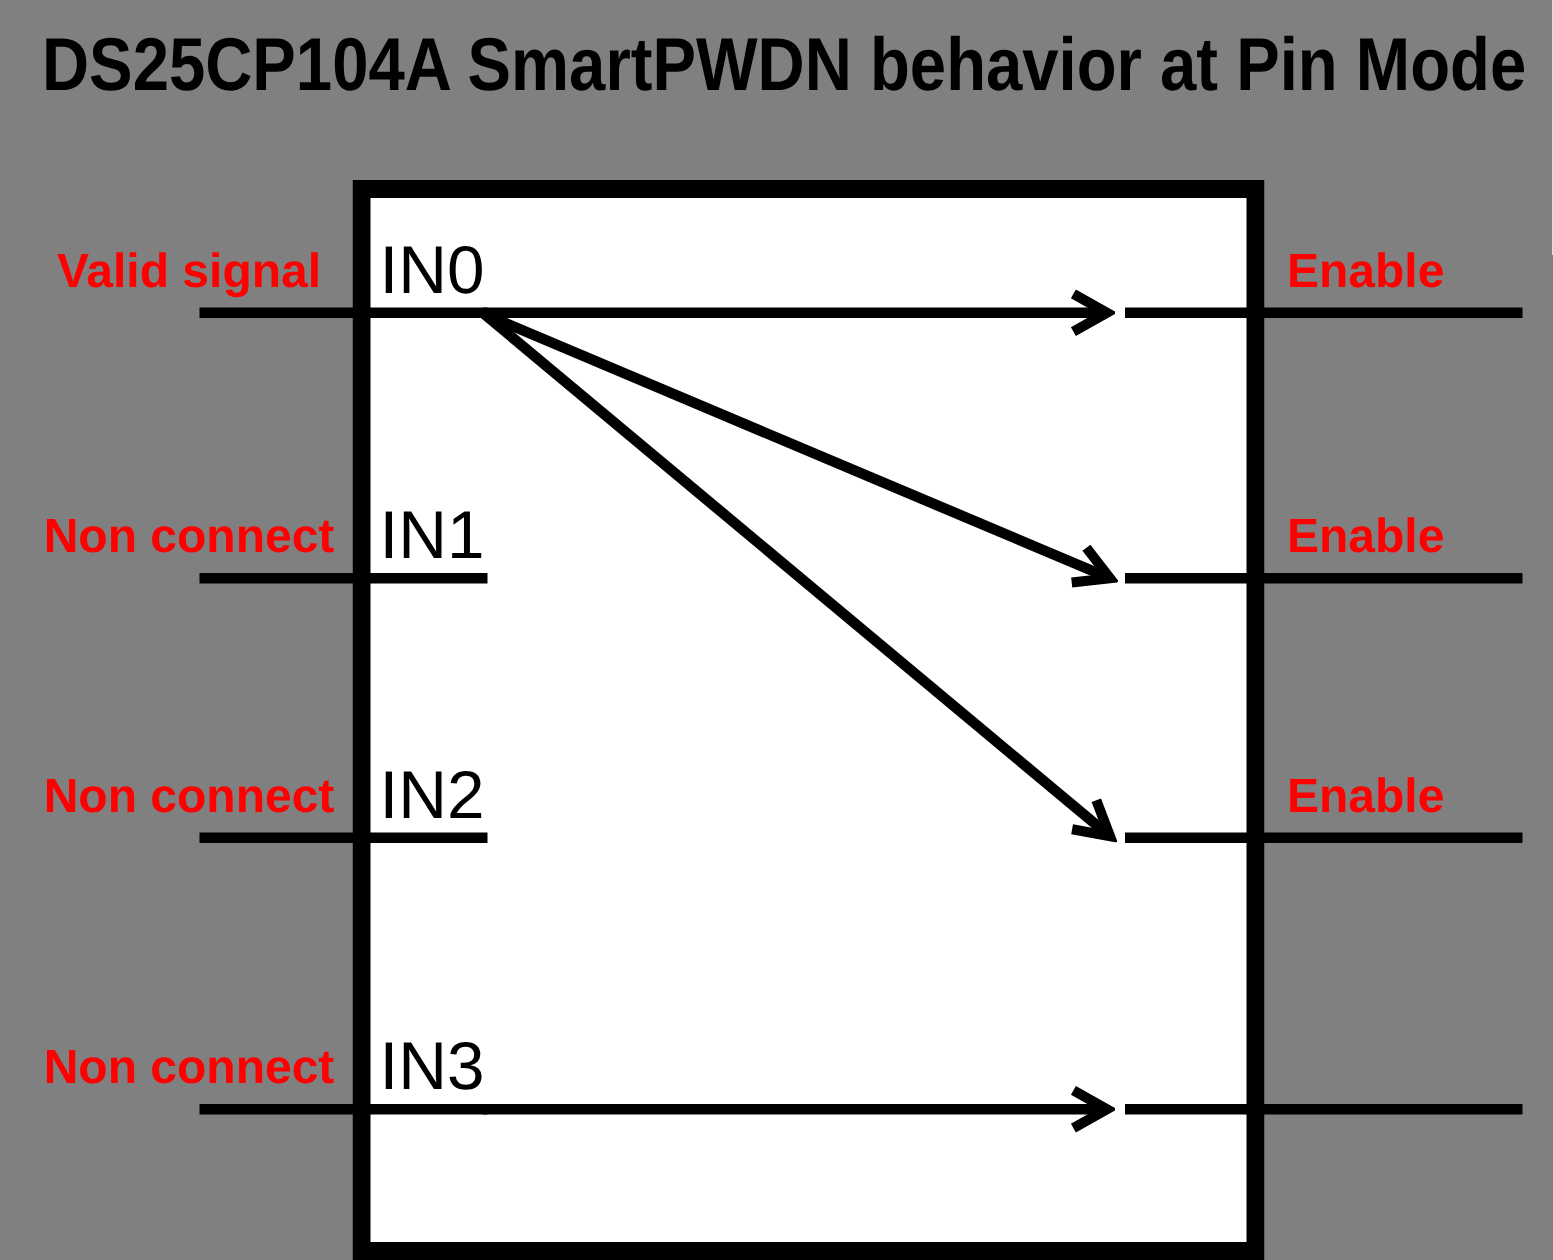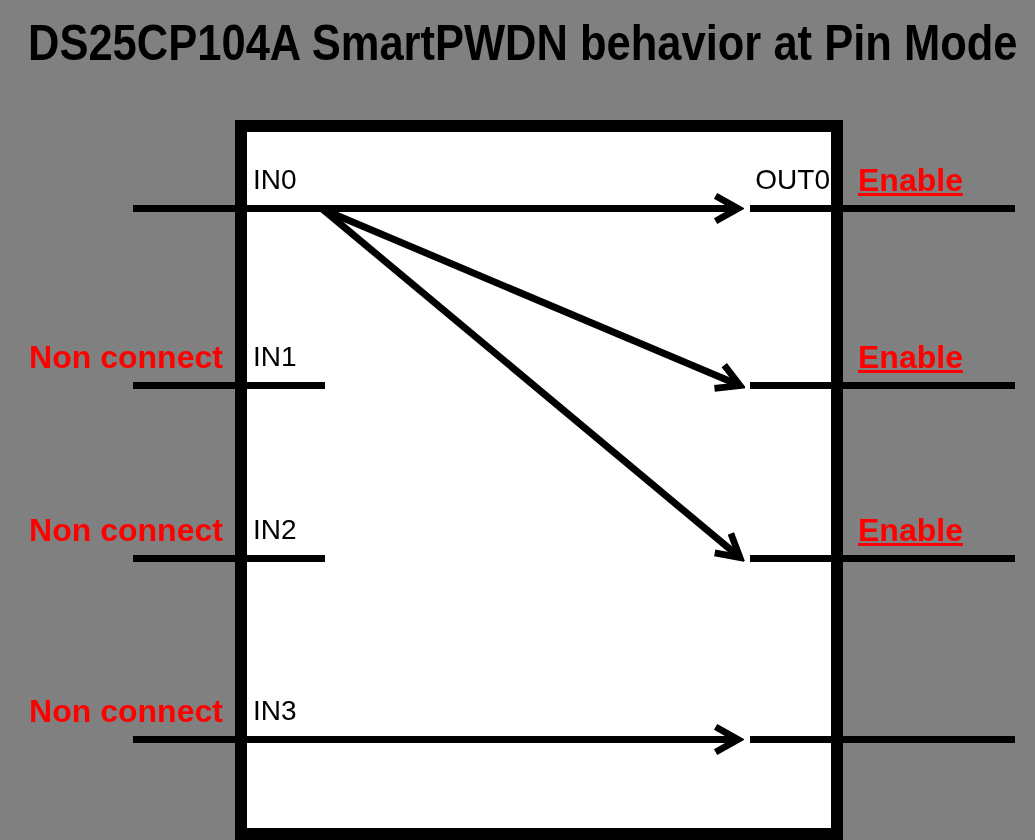--- a/index.html
+++ b/index.html
@@ -16,44 +16,44 @@
   }
   .chip {
     position:absolute; left:235px; top:120px; width:608px; height:720px;
     background:#ffffff; border:12px solid #000; box-sizing:border-box;
   }
   .stub { position:absolute; height:7px; background:#000; }
   .stub.in  { left:133px; width:192px; }
   .stub.out { left:750px; width:265px; }
   .lbl { position:absolute; height:40px; line-height:40px; white-space:nowrap; }
   .red { color:#ff0000; font-weight:bold; font-size:32px; }
-  .pin { font-size:28px; }
+  .pin { font-size:45px; }
   .in-lbl  { left:21px;  width:210px; text-align:center; }
   .pin-in  { left:253px; }
   .pin-out { left:690px; width:140px; text-align:right; }
-  .out-lbl { left:858px;text-decoration:underline; }
+  .out-lbl { left:858px; }
   
   .r0.stub { top:205px; }  .r0.lbl { top:160px; }
   .r1.stub { top:382px; }  .r1.lbl { top:337px; }
   .r2.stub { top:555px; }  .r2.lbl { top:510px; }
   .r3.stub { top:736px; }  .r3.lbl { top:691px; }
   svg.arrows { position:absolute; left:0; top:0; pointer-events:none; }
 </style>
 </head>
 <body>
 
 <div class="stage">
 
   <div class="title">DS25CP104A SmartPWDN behavior at Pin Mode</div>
 
   <div class="chip"></div>
 
+  <div class="lbl red in-lbl r0">Valid signal</div>
   <div class="stub in r0"></div>
   <div class="lbl pin pin-in r0">IN0</div>
-  <div class="lbl pin pin-out r0">OUT0</div>
   <div class="stub out r0"></div>
   <div class="lbl red out-lbl r0">Enable</div>
 
   <div class="lbl red in-lbl r1">Non connect</div>
   <div class="stub in r1"></div>
   <div class="lbl pin pin-in r1">IN1</div>
   <div class="stub out r1"></div>
   <div class="lbl red out-lbl r1">Enable</div>
 
   <div class="lbl red in-lbl r2">Non connect</div>

